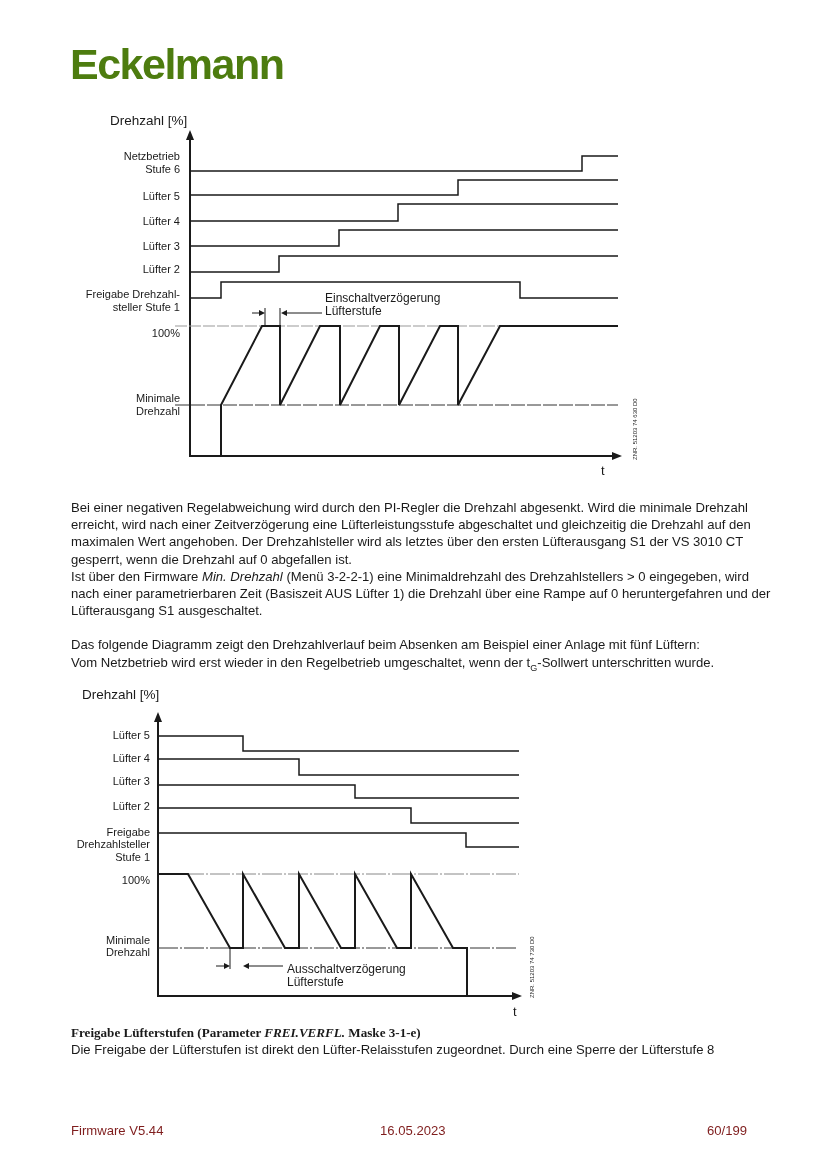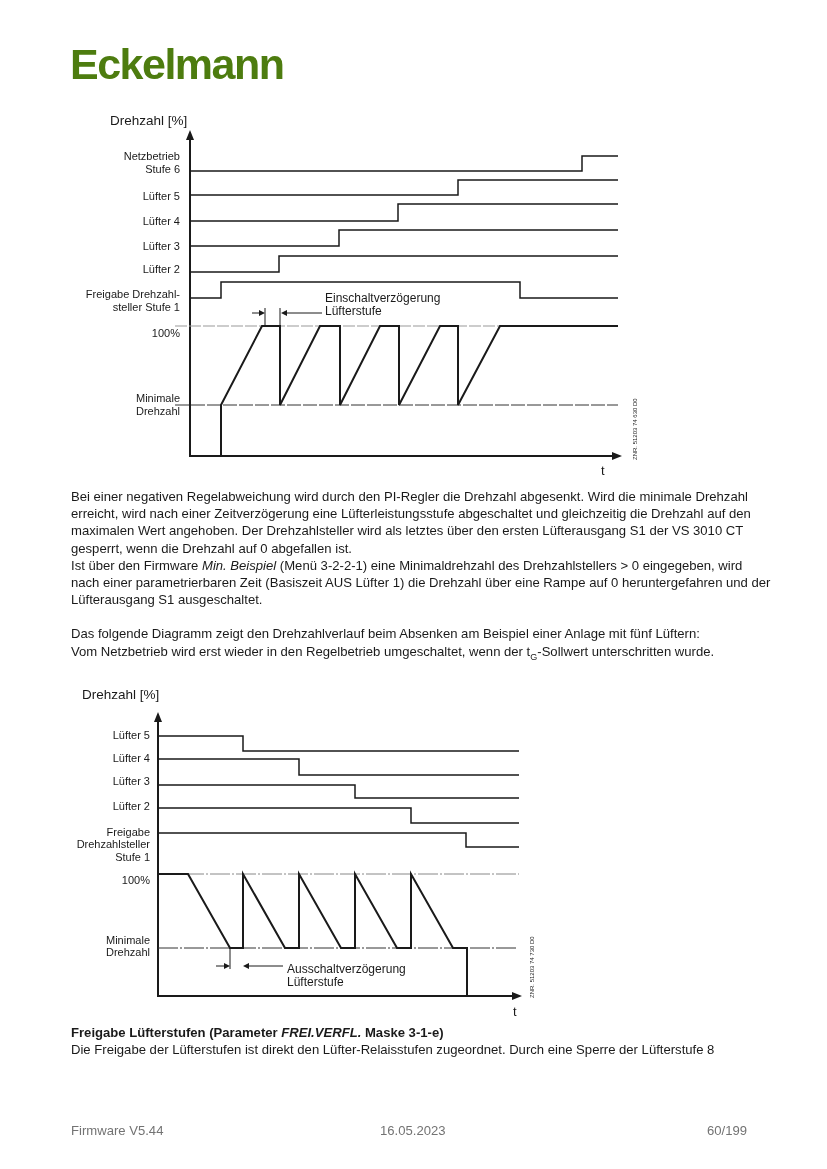--- a/index.html
+++ b/index.html
@@ -3,22 +3,22 @@
 <meta charset="utf-8">
 <style>
   html, body { margin: 0; padding: 0; background: #ffffff; }
   body { width: 827px; height: 1169px; position: relative; overflow: hidden;
          font-family: "Liberation Sans", sans-serif; color: #1a1a1a; }
   .logo { position: absolute; left: 70px; top: 40px; font-family: "Liberation Sans", sans-serif;
           font-weight: bold; font-size: 43px; letter-spacing: -1.5px; color: #4d7c0f; }
   .para { position: absolute; left: 71px; width: 700px; font-size: 13.1px; line-height: 17.2px; color: #1a1a1a; }
   .para p { margin: 0; }
   .para .it { font-style: italic; }
-  .para .b { font-weight: bold; }
-  .footer { position: absolute; top: 1123px; font-size: 13.1px; color: #737373; }
+  .para .b { font-weight: bold; font-family: Liberation Serif, serif; }
+  .footer { position: absolute; top: 1123px; font-size: 13.1px; color: #7f1d1d; }
   svg text { font-family: "Liberation Sans", sans-serif; fill: #1a1a1a; }
   .diag { position: absolute; left: 0; }
 </style>
 </head>
 <body>
 
 <div class="logo">Eckelmann</div>
 
 <svg class="diag" style="top:0" width="827" height="490" viewBox="0 0 827 490">
   <text x="110" y="125" font-size="13.5">Drehzahl [%]</text>
@@ -64,23 +64,23 @@
     <line x1="252" y1="313" x2="262" y2="313"></line>
     <line x1="283" y1="313" x2="322" y2="313"></line>
   </g>
   <polygon points="265,313 259,310 259,316" fill="#1a1a1a"></polygon>
   <polygon points="281,313 287,310 287,316" fill="#1a1a1a"></polygon>
   <text x="325" y="302" font-size="12">Einschaltverzögerung</text>
   <text x="325" y="315" font-size="12">Lüfterstufe</text>
   <text transform="translate(637,460) rotate(-90)" font-size="6">ZNR. 51203 74 630 D0</text>
 </svg>
 
-<div class="para" style="top:488px">
+<div class="para" style="top:499px">
   <p>Bei einer negativen Regelabweichung wird durch den PI-Regler die Drehzahl abgesenkt. Wird die minimale Drehzahl erreicht, wird nach einer Zeitverzögerung eine Lüfterleistungsstufe abgeschaltet und gleichzeitig die Drehzahl auf den maximalen Wert angehoben. Der Drehzahlsteller wird als letztes über den ersten Lüfterausgang S1 der VS 3010 CT gesperrt, wenn die Drehzahl auf 0 abgefallen ist.</p>
-  <p><span>Ist über den Firmware </span><span class="it">Min. Beispiel</span><span> (Menü 3-2-2-1) eine Minimaldrehzahl des Drehzahlstellers &gt; 0 eingegeben, wird nach einer parametrierbaren Zeit (Basiszeit AUS Lüfter 1) die Drehzahl über eine Rampe auf 0 heruntergefahren und der Lüfterausgang S1 ausgeschaltet.</span></p>
+  <p><span>Ist über den Firmware </span><span class="it">Min. Drehzahl</span><span> (Menü 3-2-2-1) eine Minimaldrehzahl des Drehzahlstellers &gt; 0 eingegeben, wird nach einer parametrierbaren Zeit (Basiszeit AUS Lüfter 1) die Drehzahl über eine Rampe auf 0 heruntergefahren und der Lüfterausgang S1 ausgeschaltet.</span></p>
   <p style="margin-top:17px">Das folgende Diagramm zeigt den Drehzahlverlauf beim Absenken am Beispiel einer Anlage mit fünf Lüftern:</p>
   <p><span>Vom Netzbetrieb wird erst wieder in den Regelbetrieb umgeschaltet, wenn der t</span><sub style="font-size:9px">G</sub><span>-Sollwert unterschritten wurde.</span></p>
 </div>
 
 <svg class="diag" style="top:670px" width="827" height="355" viewBox="0 670 827 355">
   <text x="82" y="699" font-size="13.5">Drehzahl [%]</text>
   <g font-size="11" text-anchor="end">
     <text x="150" y="739">Lüfter 5</text>
     <text x="150" y="762">Lüfter 4</text>
     <text x="150" y="785">Lüfter 3</text>

